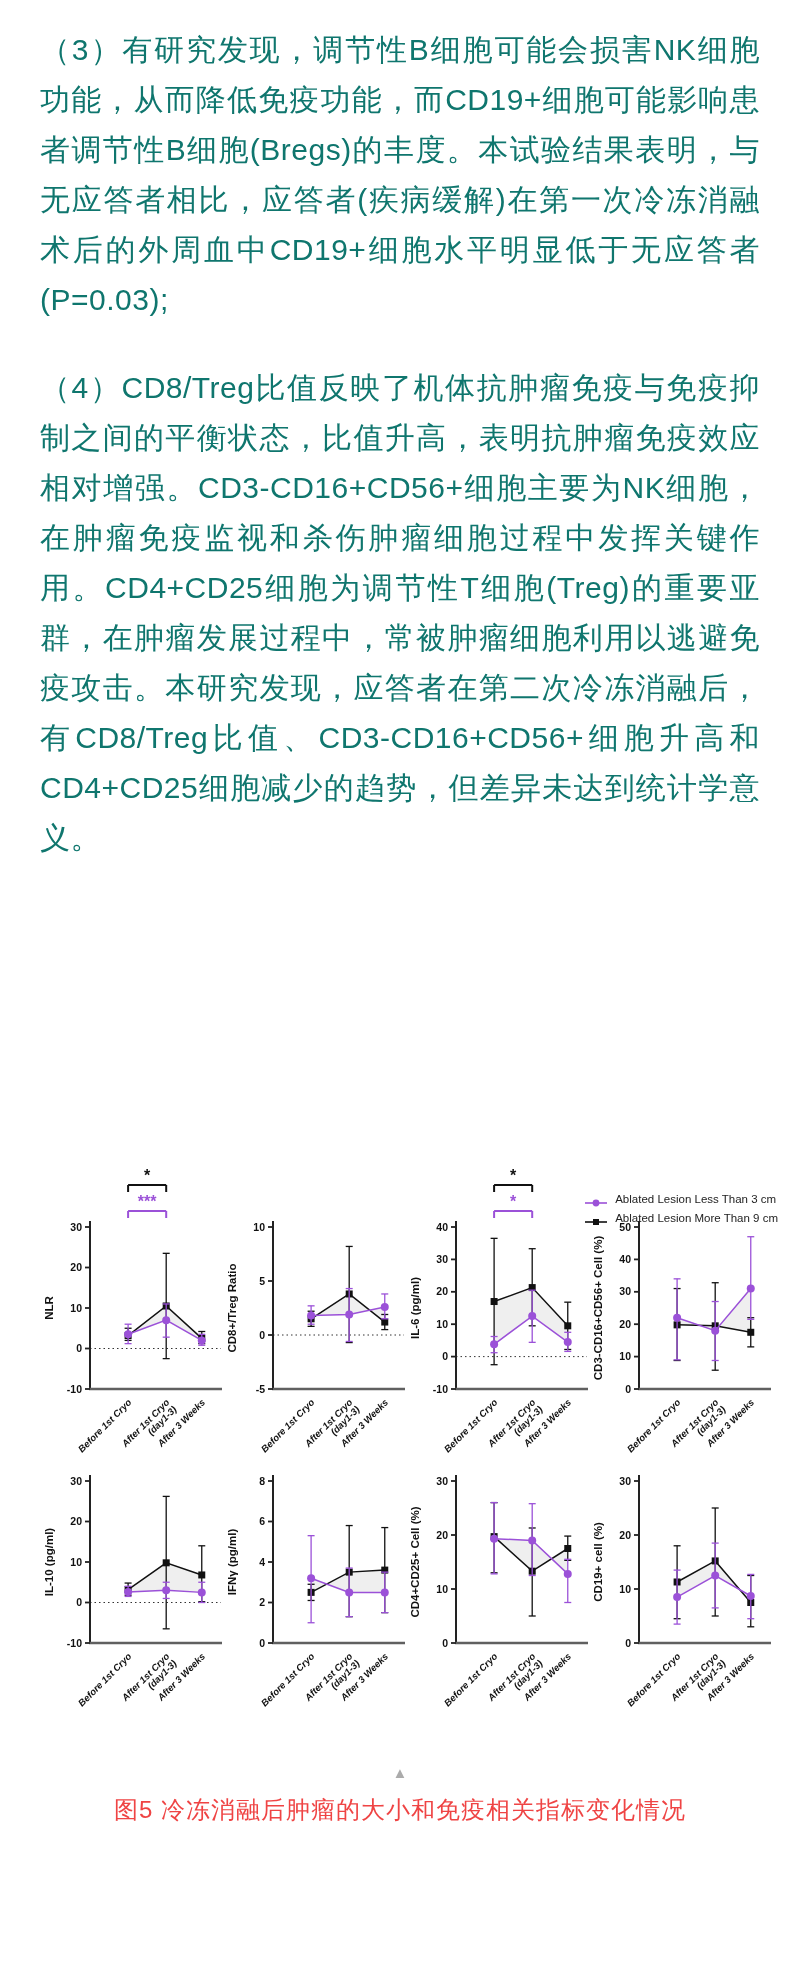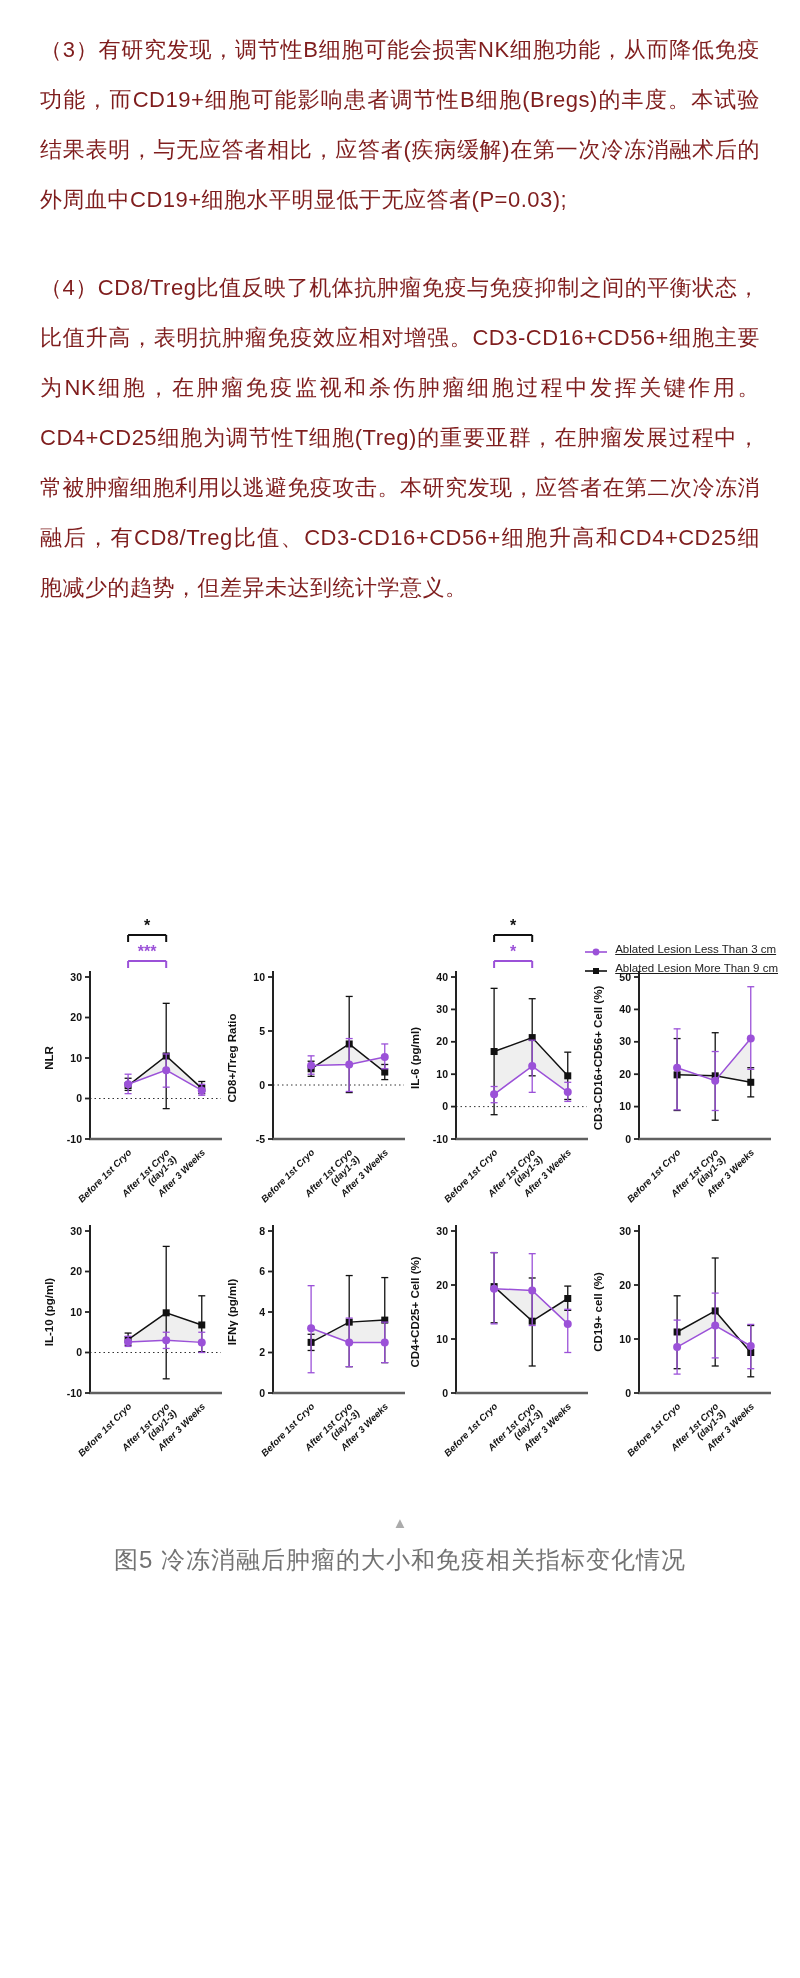--- a/index.html
+++ b/index.html
@@ -1,32 +1,32 @@
 <!DOCTYPE html>
 <html><head>
 <meta charset="utf-8">
 <style>
   html,body{margin:0;padding:0;background:#ffffff;}
   body{width:800px;height:1978px;overflow:hidden;font-family:"Liberation Sans",sans-serif;color:#1b1b1b;}
   .content{padding:0 40px;}
-  .para{font-size:22px;line-height:50px;text-align:justify;color:#7f1d1d;letter-spacing:.5px;}
+  .para{font-size:30px;line-height:50px;text-align:justify;color:#0f766e;letter-spacing:.5px;}
   .para.p3{margin:25px 0 0 0;}
   .para.p4{margin:38px 0 8px 0;}
   .figure{position:relative;width:732px;margin:300px auto 0 auto;}
   .chart-row{display:flex;flex-direction:row;}
   .chart-row.second{margin-top:-30px;}
   .chart{width:183px;flex:0 0 183px;}
   svg text{font-family:"Liberation Sans",sans-serif;}
   .legend{position:absolute;top:30px;right:-6px;display:flex;flex-direction:column;gap:7px;}
-  .legend-item{display:flex;align-items:flex-start;gap:7px;text-decoration:underline;}
+  .legend-item{display:flex;align-items:center;gap:7px;}
   .legend-marker{width:24px;height:10px;display:inline-block;}
   .legend-label{font-size:11.5px;color:#222;white-space:nowrap;}
   .fig-footer{text-align:center;}
   .collapse-triangle{margin-top:14px;font-size:15px;color:#ababab;line-height:15px;cursor:pointer;}
-  .fig-caption{margin-top:14px;font-size:24px;color:#737373;letter-spacing:1px;}
+  .fig-caption{margin-top:14px;font-size:24px;color:#ef4444;letter-spacing:1px;}
 </style>
 </head>
 <body>
 
 <div class="content">
   <p class="para p3">（3）有研究发现，调节性B细胞可能会损害NK细胞功能，从而降低免疫功能，而CD19+细胞可能影响患者调节性B细胞(Bregs)的丰度。本试验结果表明，与无应答者相比，应答者(疾病缓解)在第一次冷冻消融术后的外周血中CD19+细胞水平明显低于无应答者(P=0.03);</p>
   <p class="para p4">（4）CD8/Treg比值反映了机体抗肿瘤免疫与免疫抑制之间的平衡状态，比值升高，表明抗肿瘤免疫效应相对增强。CD3-CD16+CD56+细胞主要为NK细胞，在肿瘤免疫监视和杀伤肿瘤细胞过程中发挥关键作用。CD4+CD25细胞为调节性T细胞(Treg)的重要亚群，在肿瘤发展过程中，常被肿瘤细胞利用以逃避免疫攻击。本研究发现，应答者在第二次冷冻消融后，有CD8/Treg比值、CD3-CD16+CD56+细胞升高和CD4+CD25细胞减少的趋势，但差异未达到统计学意义。</p>
 
   <div class="figure">
     <div class="legend">

